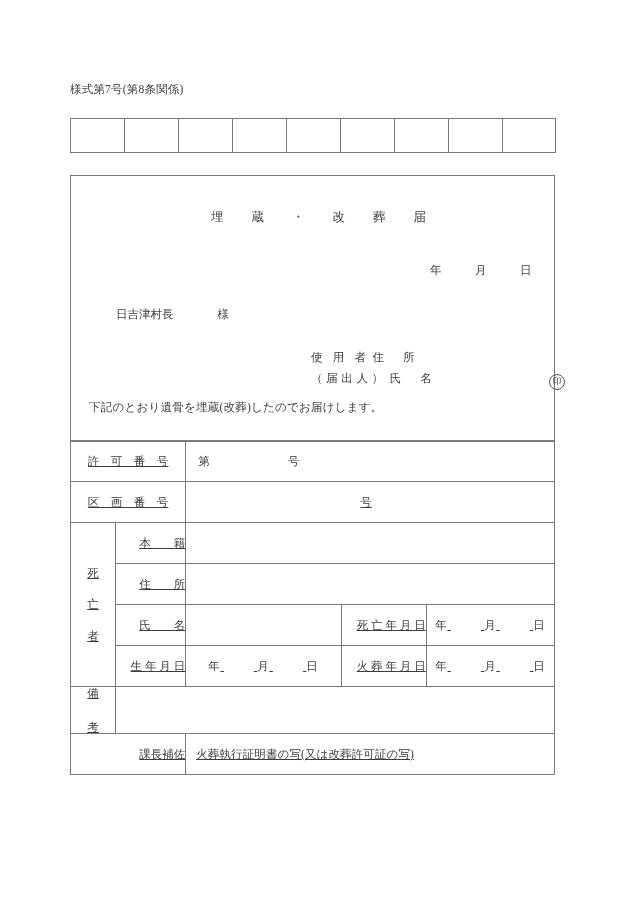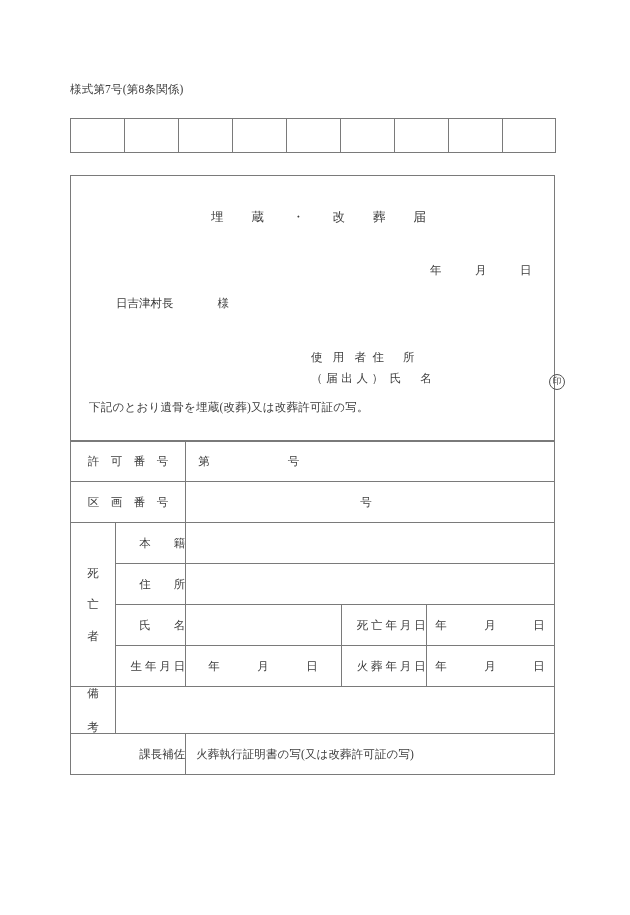--- a/index.html
+++ b/index.html
@@ -87,21 +87,21 @@
     right: 22px;
     top: 87px;
     font-size: 11.5px;
     letter-spacing: 0.05em;
   }
   .date-line span { display: inline-block; }
   .gap-sm { width: 26px; }
   .addressee {
     position: absolute;
     left: 45px;
-    top: 120px;
+    top: 131px;
     font-size: 11.5px;
     white-space: nowrap;
   }
   .addressee .sama { display: inline-block; margin-left: 44px; }
 
   .user-block {
     position: absolute;
     left: 240px;
     top: 171px;
     font-size: 11.5px;
@@ -135,20 +135,21 @@
     font-size: 11.5px;
     letter-spacing: 0.02em;
     white-space: nowrap;
   }
 
   
   #details-table { top: 440px; }
   #details-table td {
     height: 40px;
     font-size: 11.5px;
+    text-decoration: underline;
   }
   #details-table td.lbl-wide {
     text-align: center;
     white-space: nowrap;
   }
   #details-table td.lbl-mid {
     text-align: right;
     white-space: nowrap;
   }
   #details-table td.vlabel {
@@ -240,21 +241,21 @@
             </div>
             <div class="row">
               <span class="lbl">（届出人）</span>
               <span class="lbl">氏　名</span>
               <span class="seal">
                 <span class="seal-circle">印</span>
               </span>
             </div>
           </div>
 
-          <div class="statement">下記のとおり遺骨を埋蔵(改葬)又は改葬許可証の写。</div>
+          <div class="statement">下記のとおり遺骨を埋蔵(改葬)したのでお届けします。</div>
 
         </div>
       </td>
     </tr>
   </tbody>
     </table>
 
   <table class="frame" id="details-table">
     <colgroup>
       <col style="width:45px">

